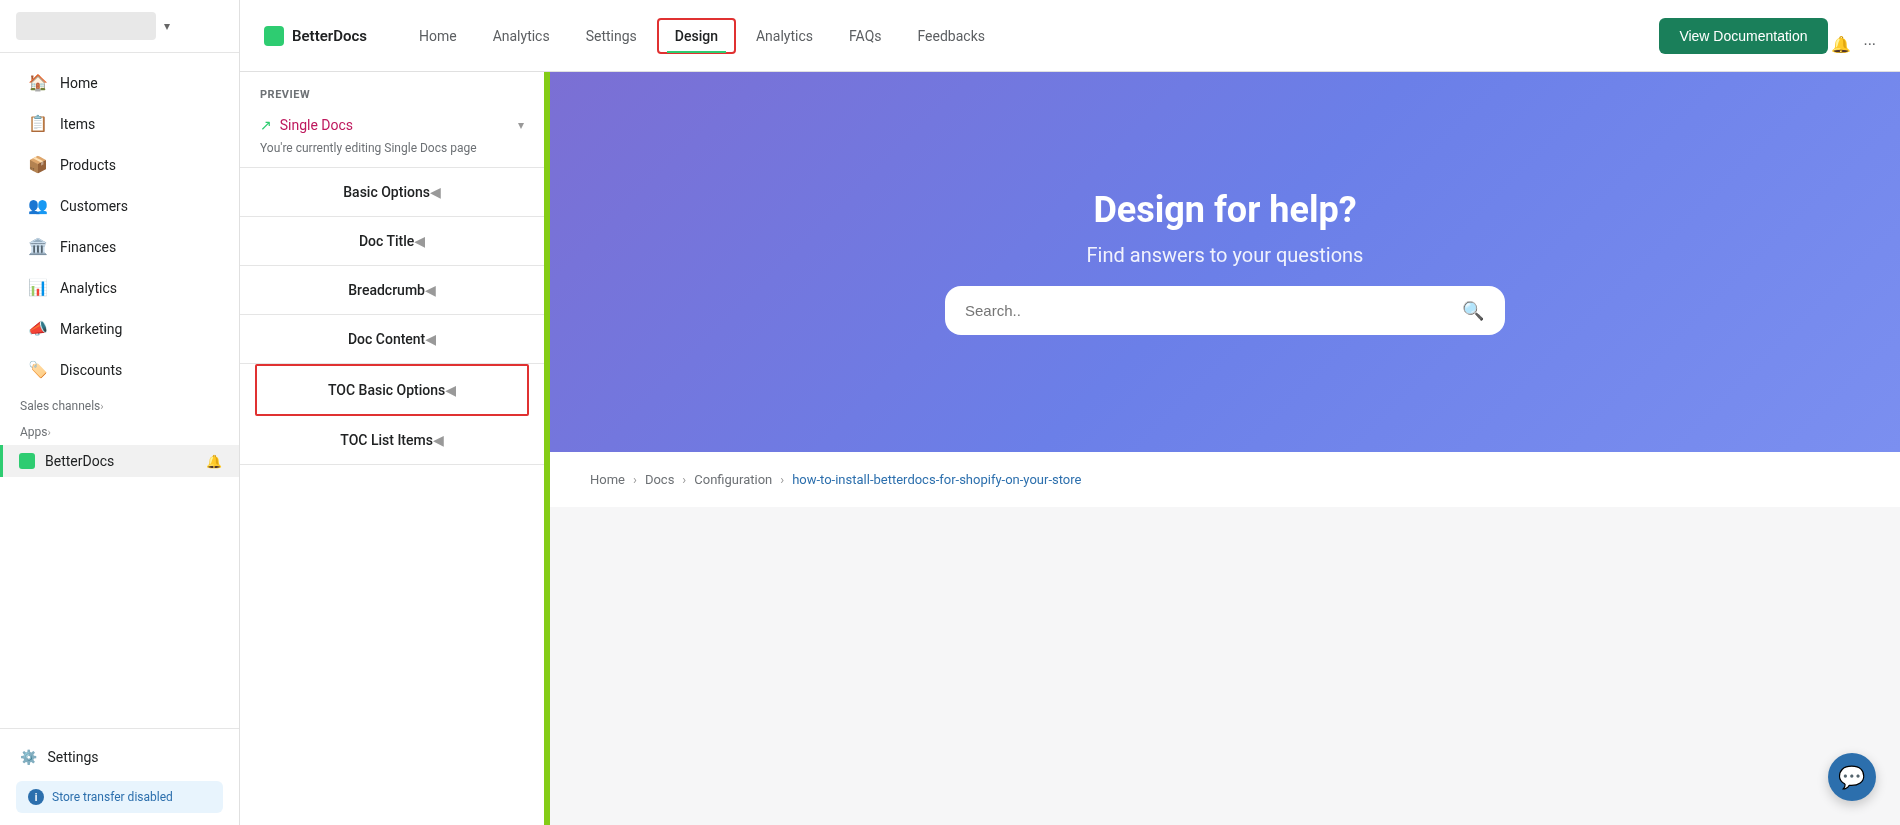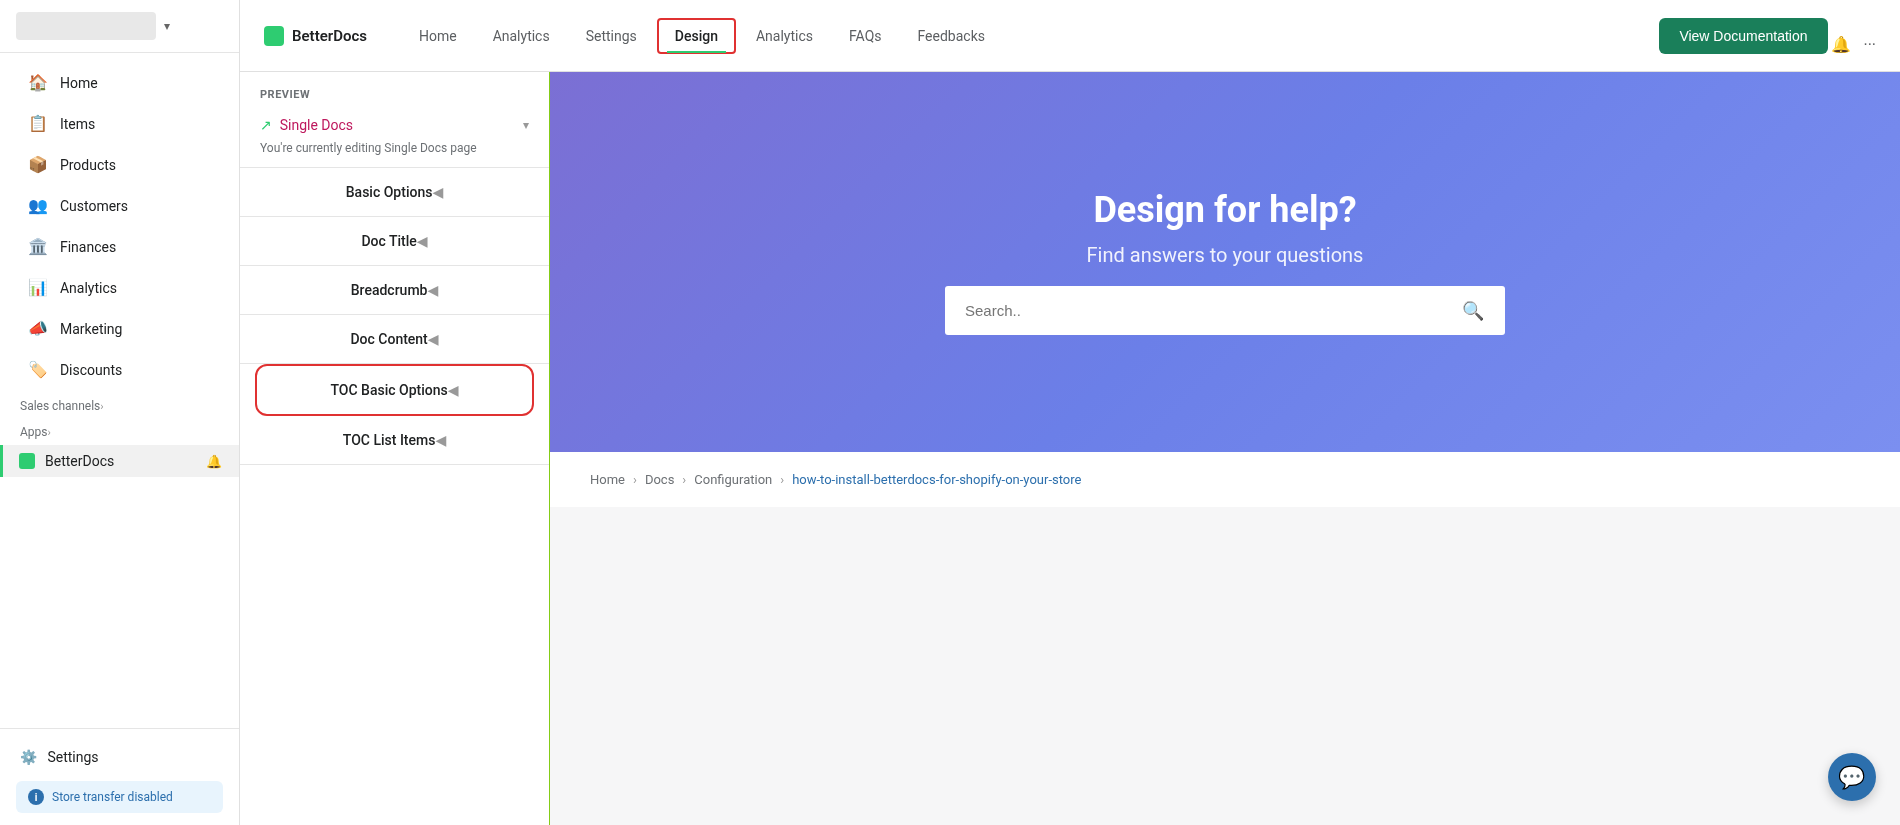--- a/index.html
+++ b/index.html
@@ -207,21 +207,21 @@
     .body-layout {
       display: flex;
       flex: 1;
       overflow: hidden;
     }
 
     
     .design-panel {
       width: 310px;
       background: #fff;
-      border-right: 1px solid #84cc16;
+      border-right: 6px solid #84cc16;
       display: flex;
       flex-direction: column;
       flex-shrink: 0;
       overflow-y: auto;
     }
     .panel-preview-header {
       padding: 16px 20px 8px;
       font-size: 11px;
       font-weight: 700;
       color: #6d7175;
@@ -264,21 +264,21 @@
       justify-content: center;
       padding: 16px 20px;
       border-bottom: 1px solid #e5e5e5;
       cursor: pointer;
       font-size: 14px;
       color: #202223;
       font-weight: 500;
     }
     .panel-section.highlighted {
       border: 2px solid #e03131;
-      border-radius: 12px;
+      border-radius: 2px;
       margin: 0 15px;
     }
     .panel-chevron {
       color: #999;
       font-size: 14px;
     }
 
     
     .preview-area {
       flex: 1;
@@ -302,21 +302,21 @@
       color: #fff;
     }
     .preview-hero-subtitle {
       font-size: 20px;
       color: rgba(255,255,255,0.9);
     }
     .preview-search-box {
       display: flex;
       align-items: center;
       background: #fff;
-      border-radius: 3px;
+      border-radius: 16px;
       padding: 14px 20px;
       width: 560px;
       max-width: 100%;
       margin-top: 7px;
       gap: 8px;
     }
     .preview-search-input {
       flex: 1;
       font-size: 15px;
       color: #bbb;

